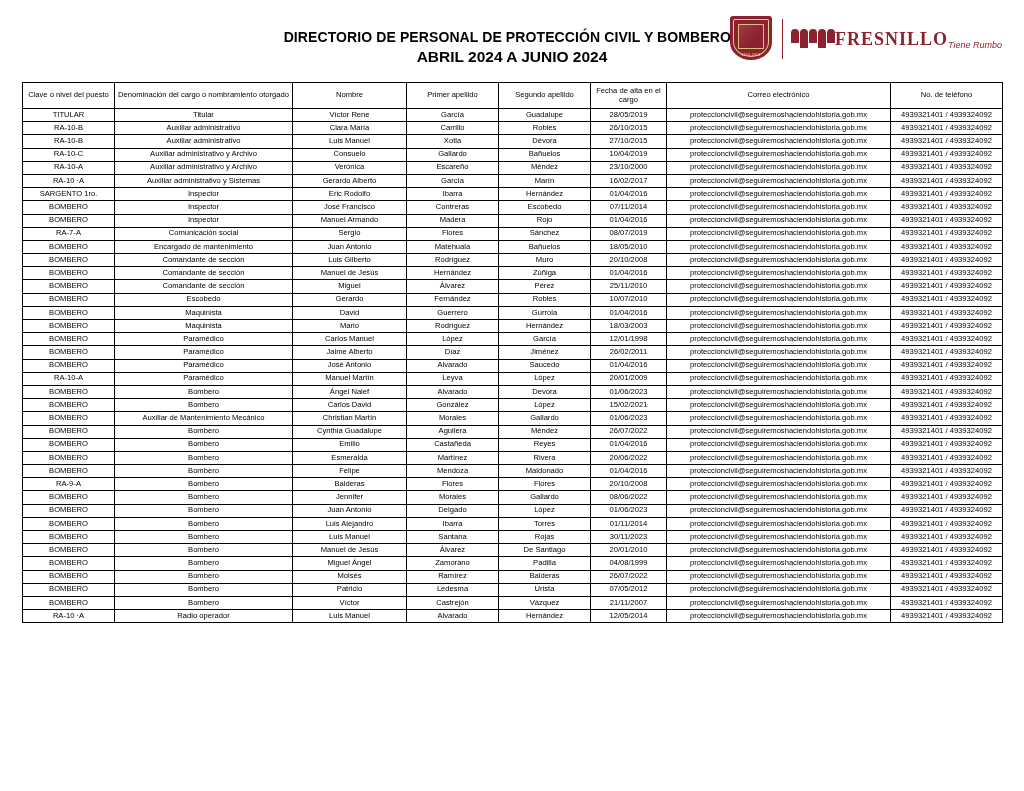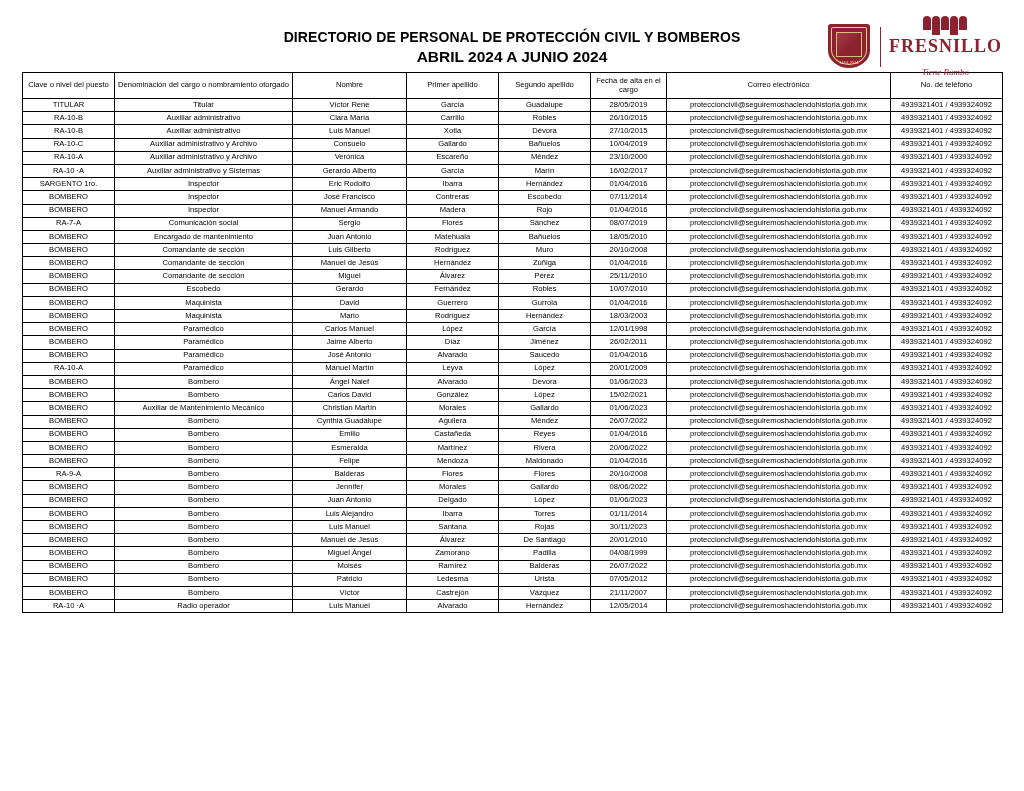--- a/index.html
+++ b/index.html
@@ -87,21 +87,21 @@
       linear-gradient(135deg, #a33a45 0%, #8c2230 60%);
     border: 1px solid #d8bf7c;
   }
   .divider-line {
     width: 1px;
     height: 40px;
     background: #8c2230;
   }
   .fresnillo-logo {
     display: flex;
-    flex-direction: column;
+    flex-direction: row;
     align-items: center;
     line-height: 1;
   }
   .fres-arches {
     display: flex;
     gap: 1px;
     margin-bottom: 2px;
   }
   .fres-arch {
     width: 8px;
@@ -111,35 +111,35 @@
   }
   .fres-arch.tall { height: 19px; border-radius: 4px 4px 0 0; }
   .fres-name {
     font-family: "Liberation Serif", serif;
     font-size: 18px;
     letter-spacing: 1px;
     color: #8c2230;
     font-weight: bold;
   }
   .fres-tag {
-    font-family: Liberation Serif, serif;
+    font-family: Liberation Sans, sans-serif;
     font-size: 9px;
     font-style: italic;
     color: #8c2230;
     margin-top: 13px;
   }
   
   .table-wrap {
     padding: 0 22px;
   }
   table.directory {
     border-collapse: collapse;
     table-layout: fixed;
     width: 980px;
-    margin: 0 auto;
+    margin: 10px auto;
   }
   table.directory th,
   table.directory td {
     border: 1px solid #000000;
     font-size: 7.6px;
     line-height: 1.15;
     text-align: center;
     vertical-align: middle;
     padding: 1px 1px;
     height: 13.2px;

